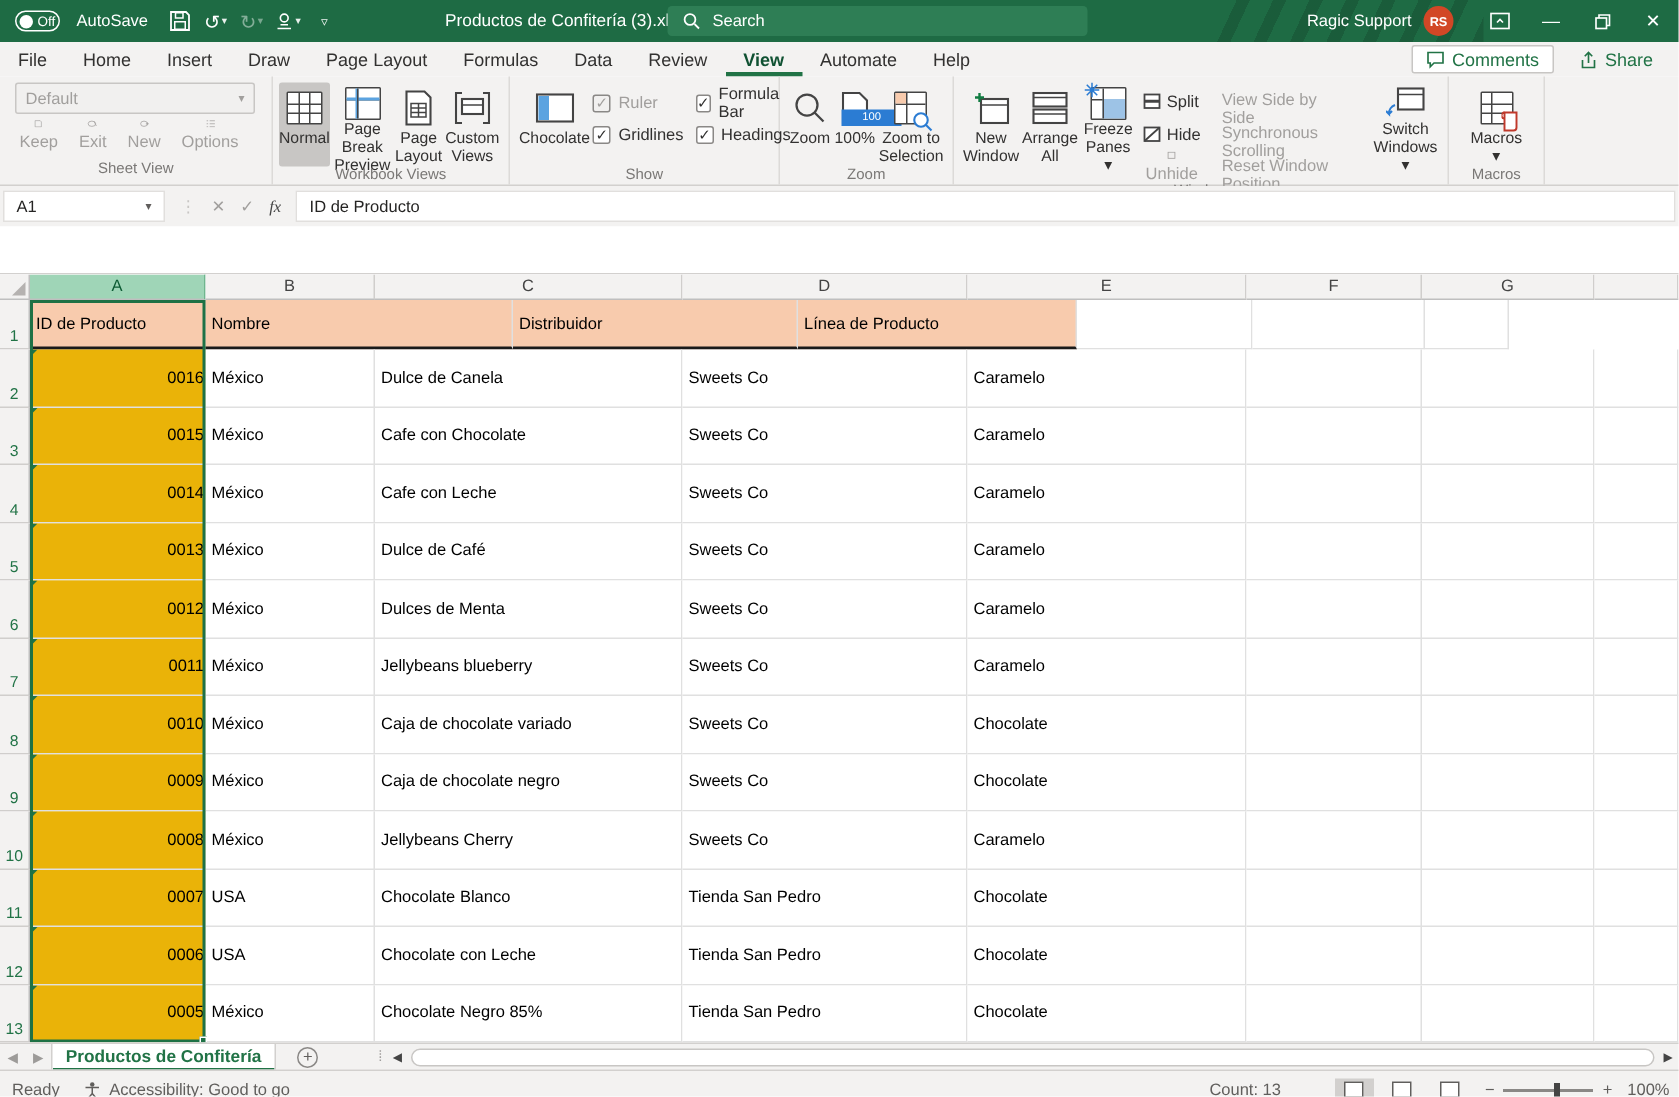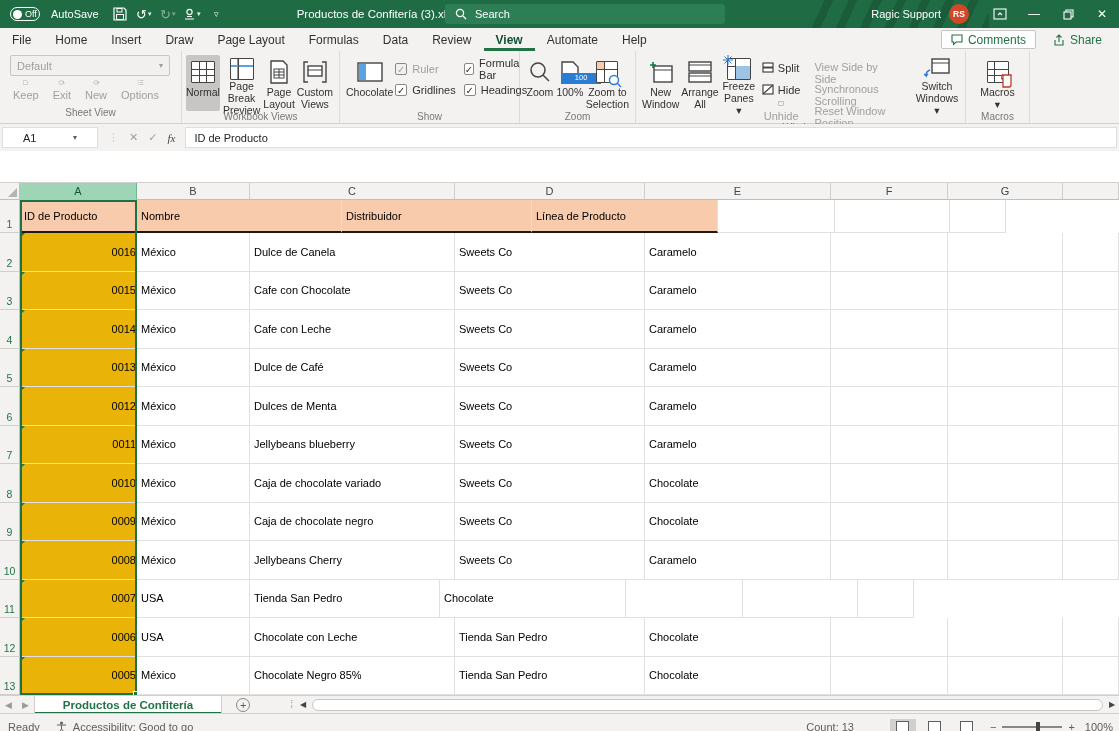--- a/index.html
+++ b/index.html
@@ -66,22 +66,22 @@
   .tbl { width:24px; height:22px; border:1.5px solid #444; border-radius:1px; position:relative; background:#fff; }
   .tbl::before { content:""; position:absolute; left:0; right:0; top:33%; border-top:1.5px solid #444; }
   .tbl::after { content:""; position:absolute; top:0; bottom:0; left:33%; border-left:1.5px solid #444; }
   .tbl .h2 { position:absolute; left:0; right:0; top:66%; border-top:1.5px solid #444; }
   .tbl .v2 { position:absolute; top:0; bottom:0; left:66%; border-left:1.5px solid #444; }
   .bluecell { position:absolute; background:#2B7CD3; }
 
   
   #formularow { position:absolute; left:0; top:124px; width:1119px; height:27px; background:#F3F2F1;
     display:flex; align-items:center; }
-  #namebox { width:96px; height:21px; background:#fff; border:1px solid #E1DFDD; margin-left:2px;
-    display:flex; align-items:center; justify-content:space-between; padding:0 20px; font-size:11px; }
+  #namebox { width:108px; height:21px; background:#fff; border:1px solid #E1DFDD; margin-left:2px;
+    display:flex; align-items:center; justify-content:space-between; padding:0 8px; font-size:11px; }
   .fx-btns { display:flex; align-items:center; gap:10px; padding:0 10px; color:#A19F9D; }
   #formulafield { flex:1; height:21px; background:#fff; border:1px solid #E1DFDD; margin-right:2px;
     display:flex; align-items:center; padding-left:8px; font-size:11px; color:#252423; }
   #formulaext { position:absolute; left:0; top:151px; width:1119px; height:32px; background:#fff;
     border-bottom:1px solid #D2D0CE; }
 
   
   #grid { position:absolute; left:0; top:183px; width:1119px; height:512px; background:#fff; overflow:hidden; }
   #colheads { display:flex; height:17px; }
   .corner { width:20px; height:17px; background:#F3F2F1; border-right:1px solid #BFBFBF; border-bottom:1px solid #BFBFBF; position:relative; }
@@ -100,21 +100,21 @@
     border-left:5px solid #217346; border-bottom:5px solid transparent; }
   #sel-overlay { position:absolute; left:20px; top:17px; width:117px; height:495px;
     border:2px solid #1E7145; pointer-events:none; }
   #fill-handle { position:absolute; right:-3px; bottom:-3px; width:5px; height:5px; background:#1E7145; border:1px solid #fff; }
 
   
   #tabstrip { position:absolute; left:0; top:695px; width:1119px; height:18px; background:#F3F2F1;
     border-top:1px solid #D2D0CE; display:flex; align-items:center; font-size:11px; }
   .navarrow { color:#9D9B99; font-size:9px; padding:0 5px; }
   #sheettab { height:18px; background:#fff; border-right:1px solid #D2D0CE; border-left:1px solid #D2D0CE;
-    box-shadow:inset 0 -2px 0 #217346; display:flex; align-items:center; padding:0 28px;
+    box-shadow:inset 0 -2px 0 #217346; display:flex; align-items:center; padding:0 9px;
     color:#217346; font-weight:bold; font-size:11.5px; }
   .addsheet { width:14px; height:14px; border:1px solid #8A8886; border-radius:50%; color:#605E5C;
     display:flex; align-items:center; justify-content:center; font-size:11px; margin-left:14px; }
   #hscroll { flex:1; display:flex; align-items:center; height:18px; margin-left:40px; }
   .grip { color:#A19F9D; font-size:10px; letter-spacing:-1px; margin-right:4px; }
   .scr-arrow { width:14px; height:14px; display:flex; align-items:center; justify-content:center; color:#444; font-size:8px; }
   #hthumb { flex:1; height:12px; background:#fff; border:1px solid #C8C6C4; border-radius:6px; margin:0 2px; }
 
   
   #statusbar { position:absolute; left:0; top:713px; width:1119px; height:18px; background:#F3F2F1;
@@ -658,20 +658,21 @@
         <div class="cell" style="width: 115px;"></div>
         <div class="cell" style="width: 56px;"></div>
       </div>
       <div class="grow" style="height: 38.5px;">
         <div class="rowhead">11</div>
         <div class="cell graysel" style="width: 117px;">
           <span class="tri"></span>
           <span>0007</span>
         </div>
         <div class="cell" style="width: 113px;">USA</div>
+        <div class="cell" style="width: 205px;">Chocolate Blanco</div>
         <div class="cell" style="width: 190px;">Tienda San Pedro</div>
         <div class="cell" style="width: 186px;">Chocolate</div>
         <div class="cell" style="width: 117px;"></div>
         <div class="cell" style="width: 115px;"></div>
         <div class="cell" style="width: 56px;"></div>
       </div>
       <div class="grow" style="height: 38.5px;">
         <div class="rowhead">12</div>
         <div class="cell graysel" style="width: 117px;">
           <span class="tri"></span>

